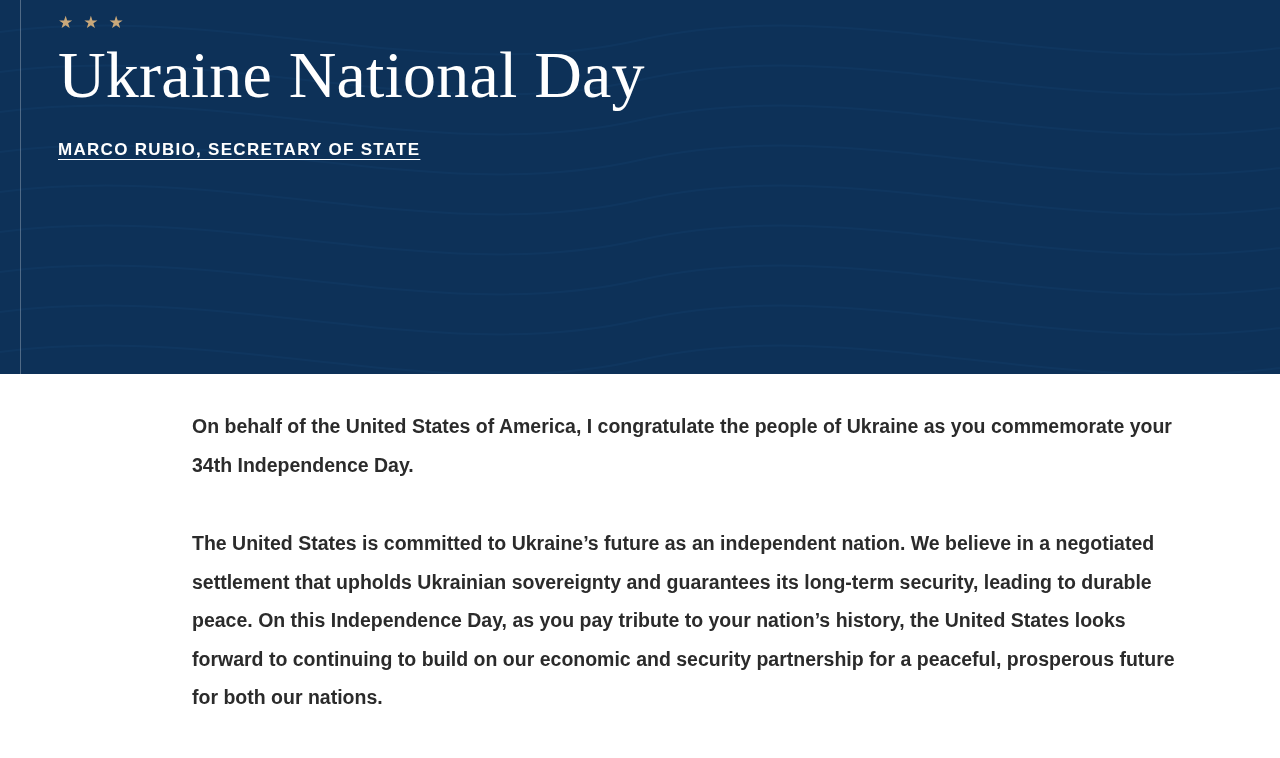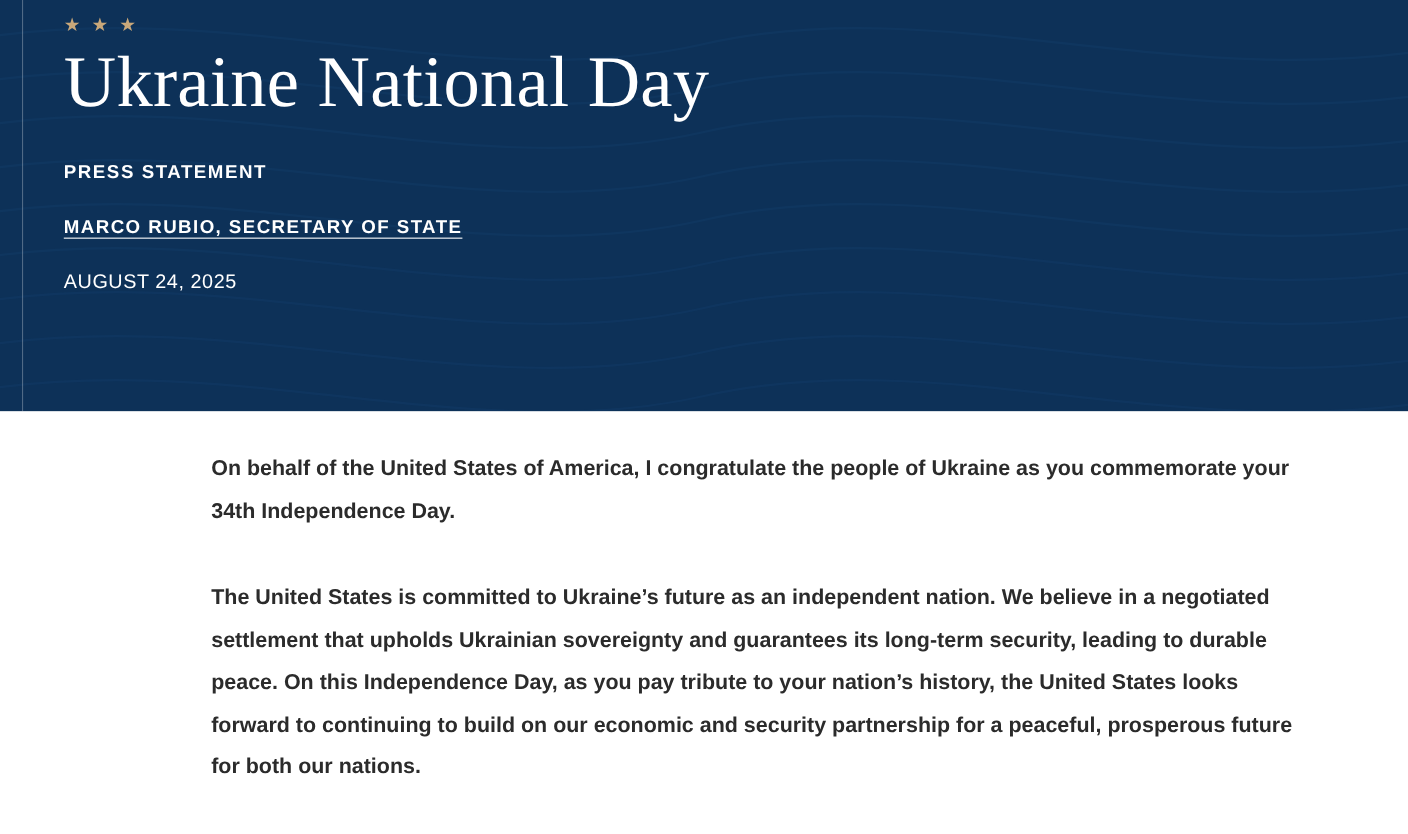--- a/index.html
+++ b/index.html
@@ -141,25 +141,23 @@
 
     <div class="hero-inner">
       <div class="stars">
         <span class="star">★</span>
         <span class="star">★</span>
         <span class="star">★</span>
       </div>
 
       <h1 class="hero-title">Ukraine National Day</h1>
 
-      <div class="kicker">PRESS STATEMENT</div>
 
       <a class="byline" href="#">MARCO RUBIO, SECRETARY OF STATE</a>
 
-      <div class="date">AUGUST 24, 2025</div>
     </div>
   </header>
 
   <main class="content">
     <p>On behalf of the United States of America, I congratulate the people of Ukraine as you commemorate your 34th Independence Day.</p>
     <p>The United States is committed to Ukraine’s future as an independent nation. We believe in a negotiated settlement that upholds Ukrainian sovereignty and guarantees its long-term security, leading to durable peace. On this Independence Day, as you pay tribute to your nation’s history, the United States looks forward to continuing to build on our economic and security partnership for a peaceful, prosperous future for both our nations.</p>
   </main>
 
 </div>
 

